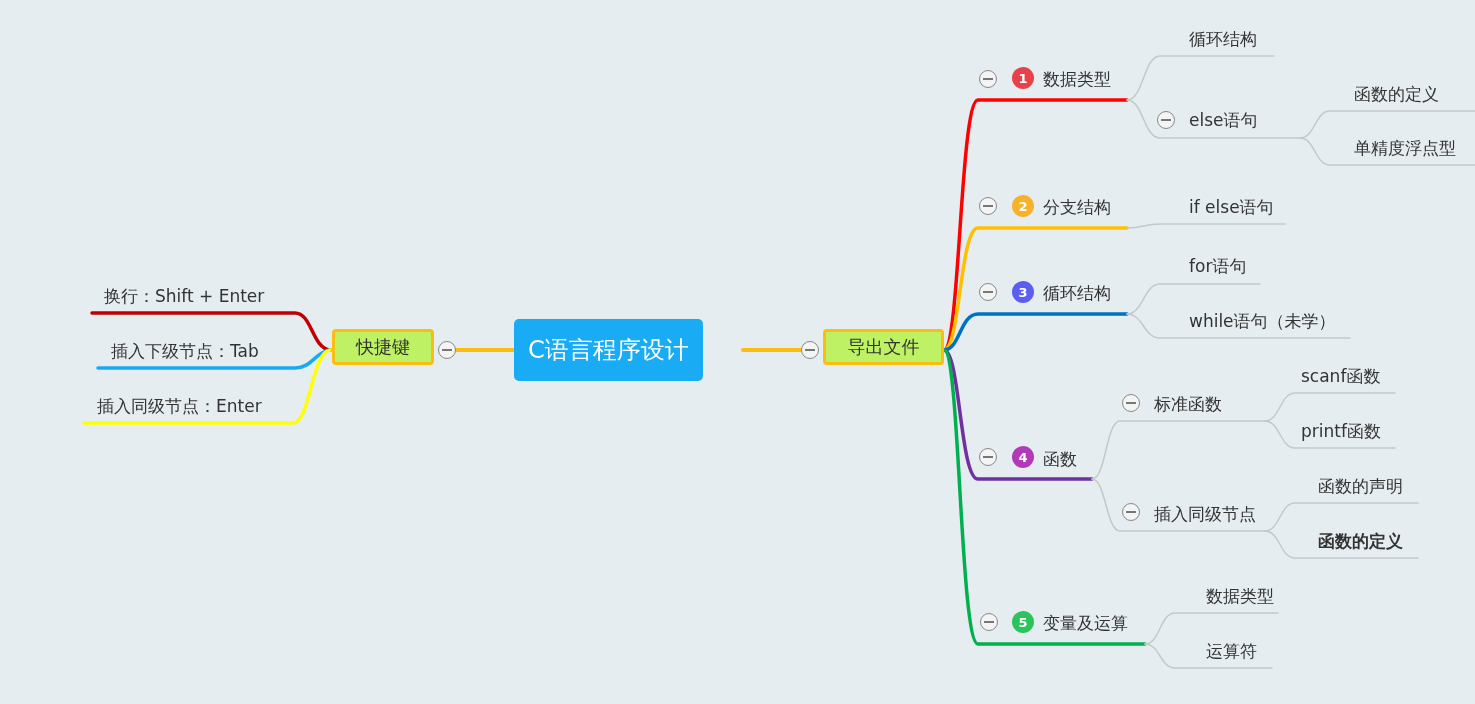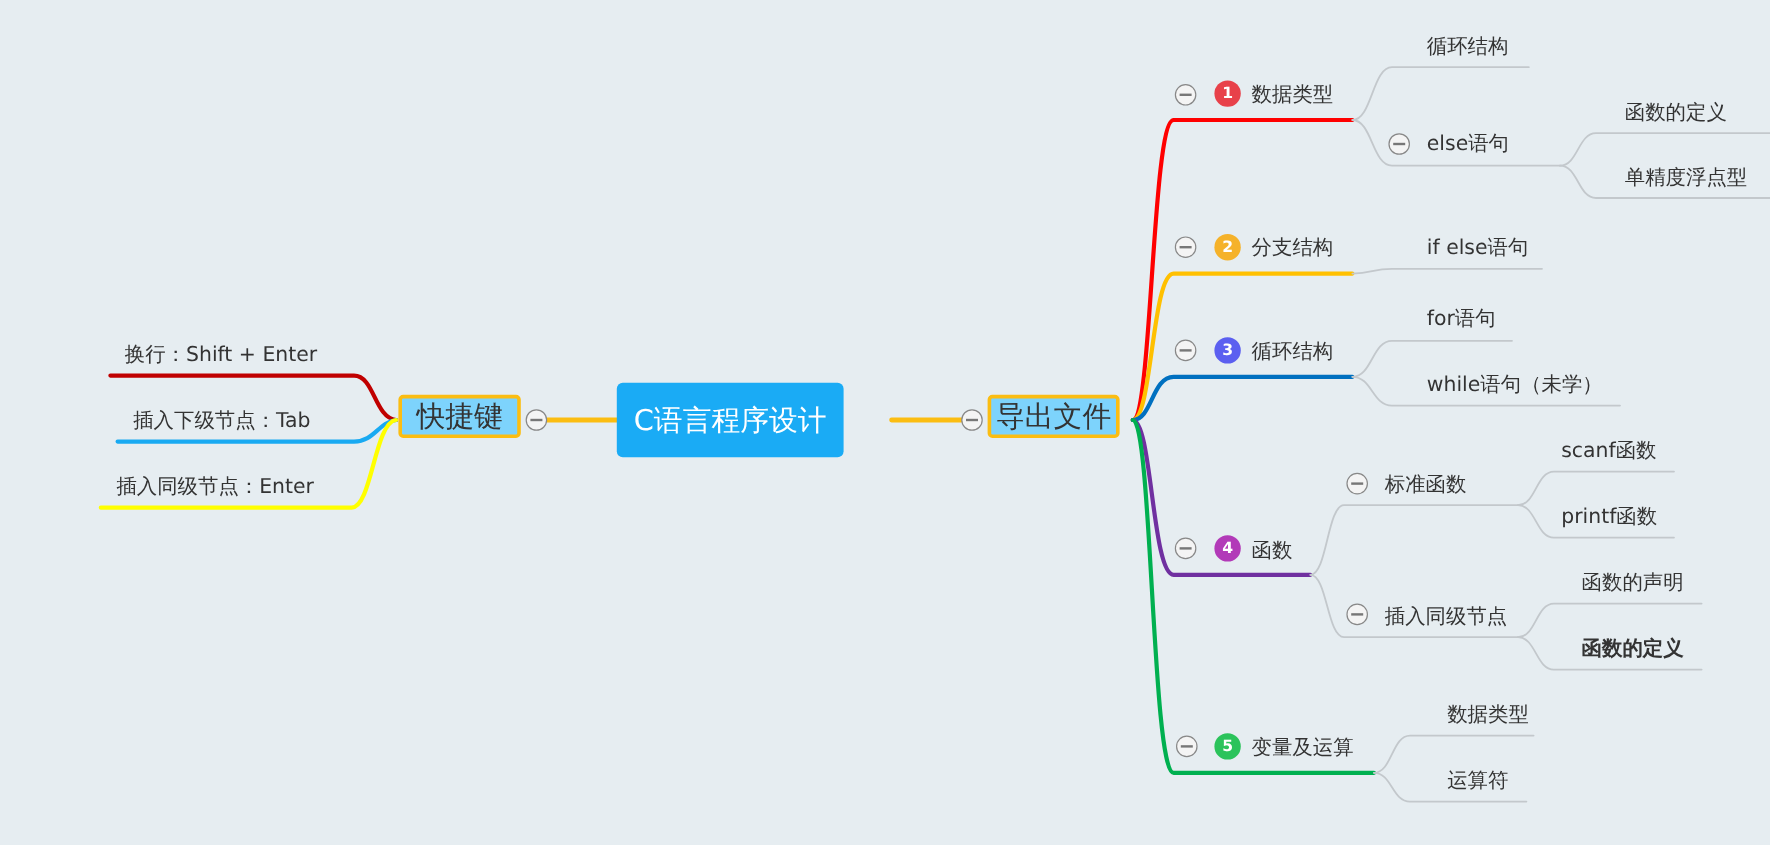--- a/index.html
+++ b/index.html
@@ -2,22 +2,22 @@
 <html><head>
 <meta charset="utf-8">
 <style>
   html, body { margin:0; padding:0; }
   body { width:1475px; height:704px; background:#e6edf1; position:relative; overflow:hidden;
          font-family:"DejaVu Sans","Liberation Sans",sans-serif; color:#333; }
   svg#links { position:absolute; left:0; top:0; width:1475px; height:704px; }
   .lbl { position:absolute; font-size:17px; white-space:nowrap; color:#333; line-height:20px; }
   .root { position:absolute; left:514px; top:319px; width:189px; height:62px; background:#1aabf5;
           border-radius:5px; color:#fff; font-size:24px; display:flex; align-items:center; justify-content:center; }
-  .mainnode { position:absolute; height:36px; background:#7dd3fc; border:3px solid #fbbd12; border-radius:4px;
-              box-sizing:border-box; display:flex; align-items:center; justify-content:center; font-size:24px; color:#333; }
+  .mainnode { position:absolute; height:36px; background:#bef264; border:3px solid #fbbd12; border-radius:4px;
+              box-sizing:border-box; display:flex; align-items:center; justify-content:center; font-size:18px; color:#333; }
   .collapse { position:absolute; width:18px; height:18px; border-radius:50%; border:1.5px solid #888; background:#f4f4f4; box-sizing:border-box; }
   .collapse::after { content:""; position:absolute; left:3px; right:3px; top:7px; height:1.5px; background:#777; }
   .badge { position:absolute; width:22px; height:22px; border-radius:50%; color:#fff; font-size:13px; font-weight:bold;
            display:flex; align-items:center; justify-content:center; }
 </style>
 </head>
 <body>
 
 <svg id="links">
     <path d="M456,350 L514,350" stroke="#fbbd12" stroke-width="4" fill="none" stroke-linecap="round"></path>
@@ -49,21 +49,21 @@
 
 <div class="root">
     <span>C语言程序设计</span>
   </div>
 
 <div class="mainnode" style="left:332px;top:329px;width:102px;">
     <span>快捷键</span>
   </div>
 <div class="collapse" style="left:438px;top:341px;"></div>
 
-<div class="mainnode" style="left:823px;top:329px;width:110px;">
+<div class="mainnode" style="left:823px;top:329px;width:121px;">
     <span>导出文件</span>
   </div>
 <div class="collapse" style="left:801px;top:341px;"></div>
 
 <div class="lbl" style="left:104px;top:286px;">换行：Shift + Enter</div>
 <div class="lbl" style="left:111px;top:341px;">插入下级节点：Tab</div>
 <div class="lbl" style="left:97px;top:396px;">插入同级节点：Enter</div>
 
 <div class="collapse" style="left:979px;top:70px;"></div>
 <div class="badge" style="left:1012px;top:67px;background:#e8414a;">1</div>

